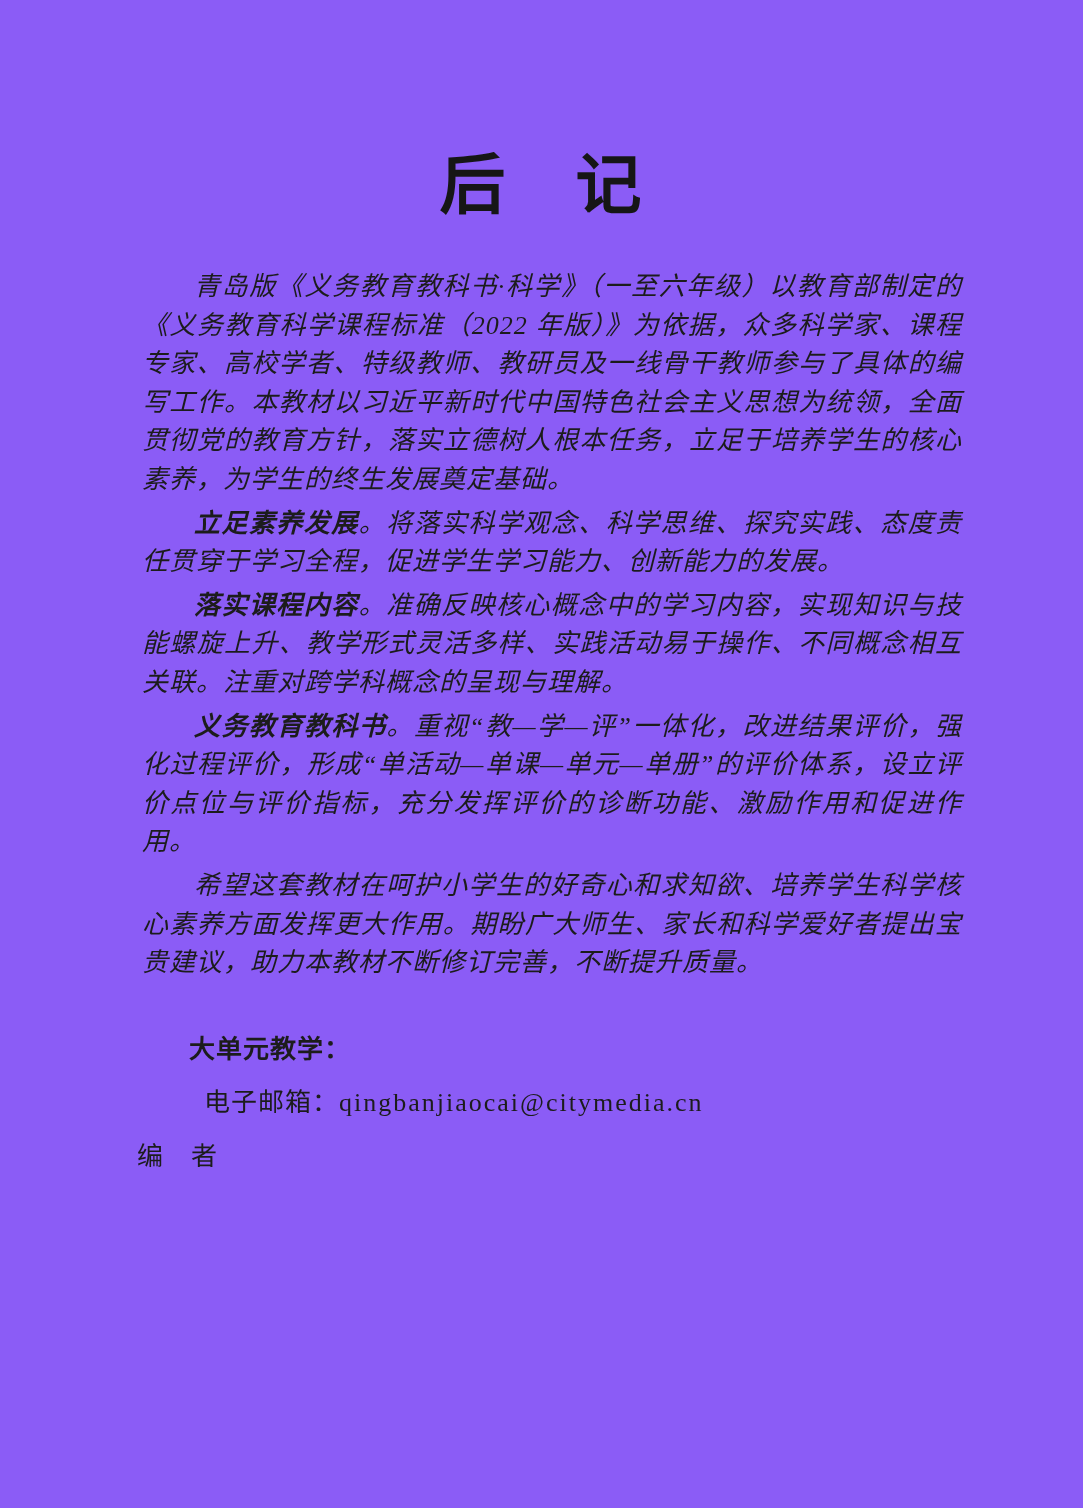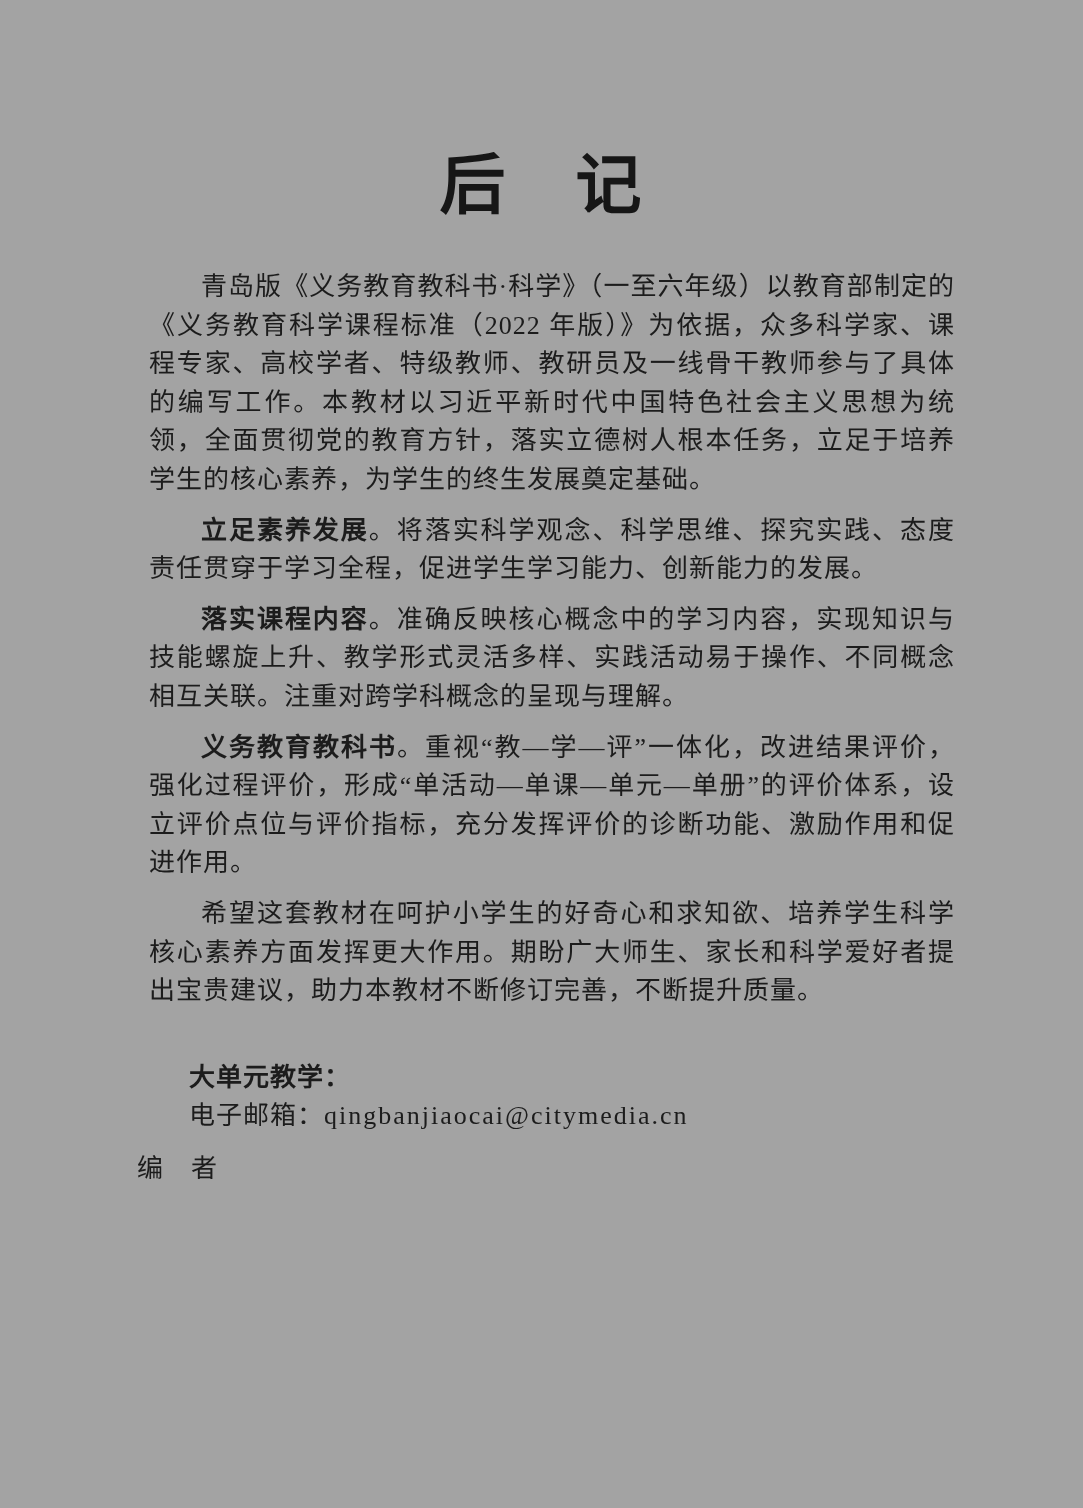--- a/index.html
+++ b/index.html
@@ -4,21 +4,21 @@
 <style>
   html, body {
     margin: 0;
     padding: 0;
     background: #ffffff;
   }
   .page {
     position: relative;
     width: 1083px;
     height: 1508px;
-    background: #a3a3a3;
+    background: #8b5cf6;
     overflow: hidden;
     font-family: "Liberation Serif", "DejaVu Serif", serif;
     color: #1c1c1c;
     box-sizing: border-box;
   }
   .title {
     margin: 0;
     padding-top: 140px;
     text-align: center;
     font-size: 66px;
@@ -28,36 +28,37 @@
     color: #161616;
   }
   .content {
     margin: 36px 116px 0 137px;
     font-size: 26px;
     line-height: 38.6px;
     text-align: justify;
     letter-spacing: 1px;
   }
   .para {
-    margin: 12px;
+    margin: 5px;
     text-indent: 2em;
+    font-style: italic;
   }
   .para .lead {
     font-weight: 700;
   }
   .contact {
     margin-top: 48px;
   }
   .contact-heading {
     margin: 0;
     text-indent: 2em;
     font-weight: 700;
   }
   .contact-email-line {
-    margin: 0;
+    margin: 15px;
     text-indent: 2em;
   }
   .email-address {
     letter-spacing: 2px;
   }
   .signature {
     margin: 14px 0 0 0;
     text-align: left;
     padding-right: 176px;
     letter-spacing: 1px;

